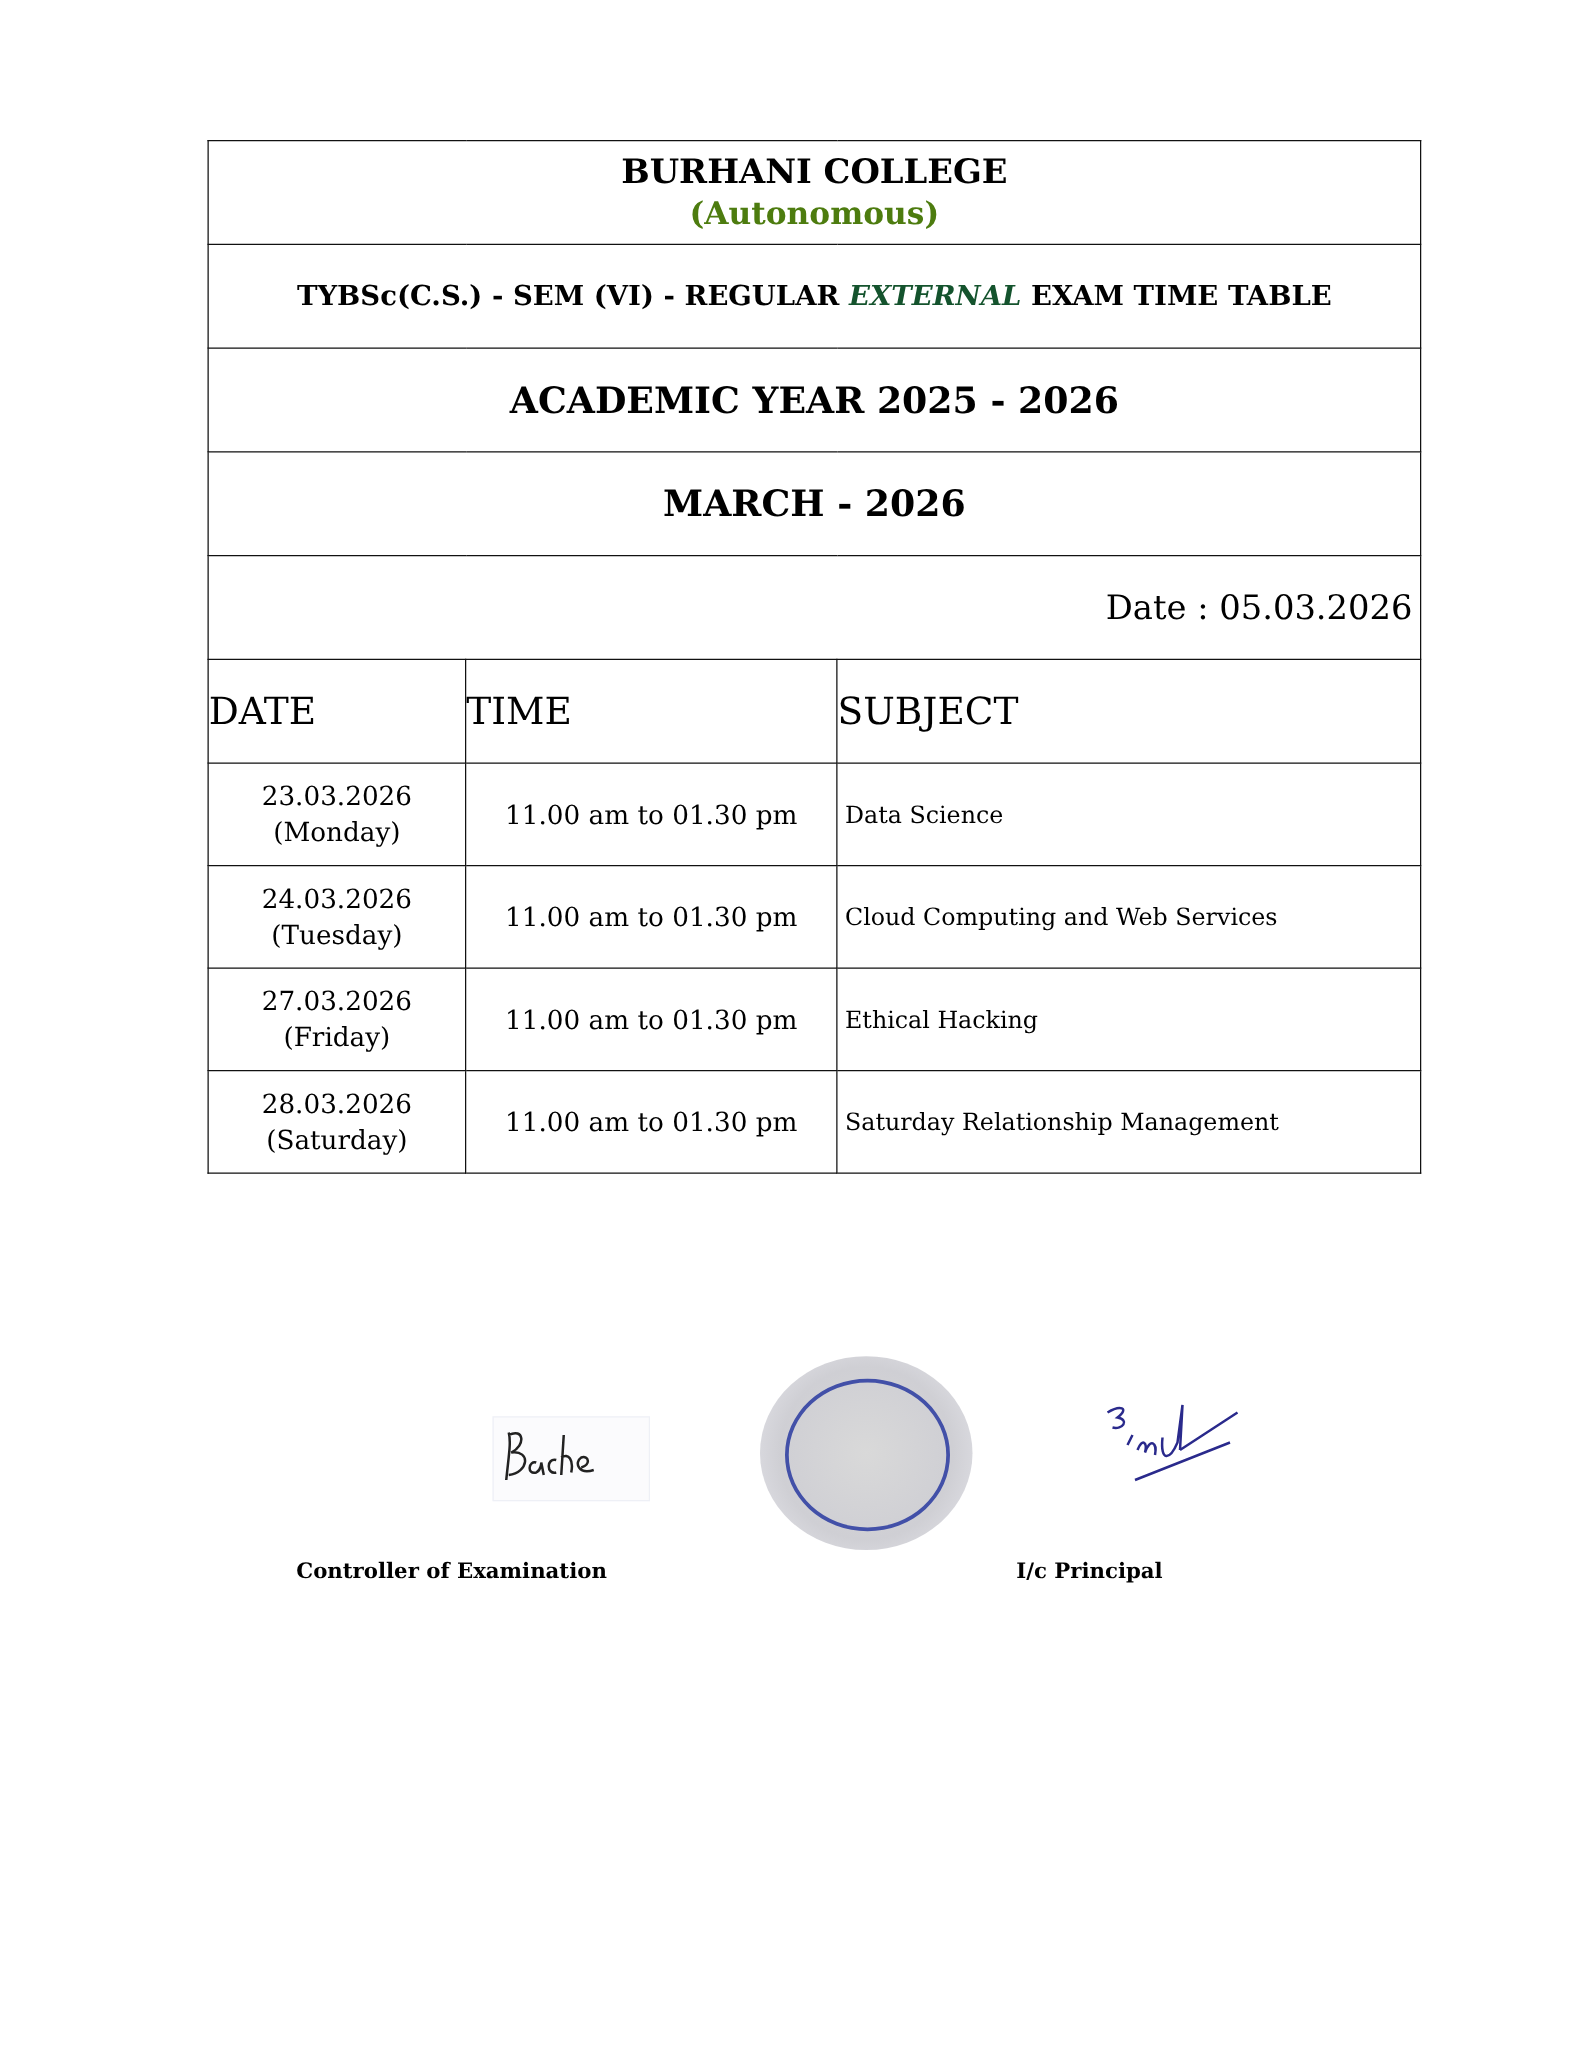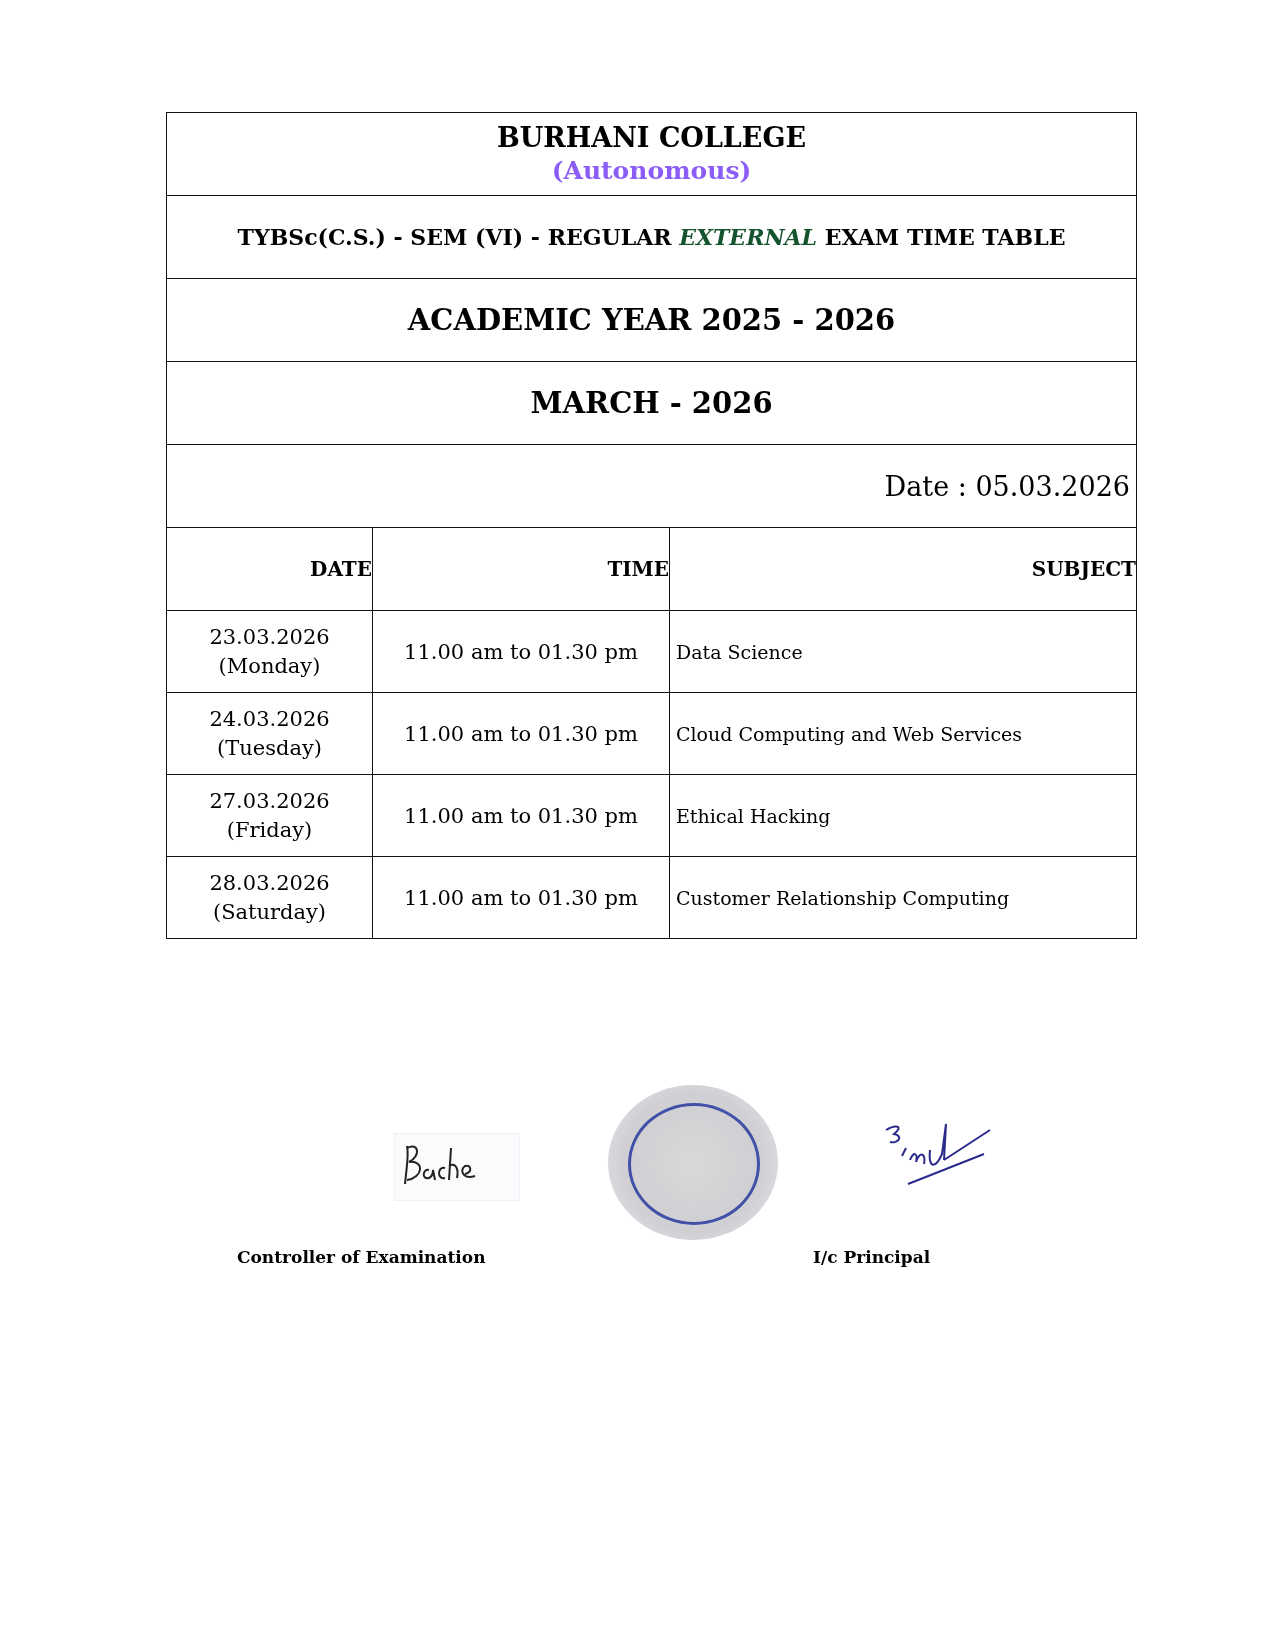--- a/index.html
+++ b/index.html
@@ -1,26 +1,26 @@
 <!DOCTYPE html>
 <html><head>
 <meta charset="utf-8">
 <style>
   html, body { margin:0; padding:0; background:#ffffff; }
   body { width:1275px; height:1650px; position:relative; font-family:"DejaVu Serif", serif; color:#000; }
   .sheet { position:absolute; left:166px; top:112px; width:970px; border-collapse:collapse; table-layout:fixed; }
   .sheet td { border:1.5px solid #111; padding:0; }
   .hdr { height:82px; text-align:center; vertical-align:middle; font-weight:bold;margin-left:16px; }
   .college { font-size:27px; line-height:34px; }
-  .auto { font-size:25px; color:#8b5cf6; line-height:32px; }
+  .auto { font-size:25px; color:#4d7c0f; line-height:32px; }
   .subtitle { font-size:22px; }
   .ext { color:#14532d; font-style:italic; }
   .ay { font-size:29px; }
   .dateline { text-align:right; font-weight:normal; font-size:27px; vertical-align:middle; padding-right:6px !important; }
-  .colh { height:82px; text-align:right; font-weight:bold; font-size:20px; }
+  .colh { height:82px; text-align:left; font-weight:normal; font-size:30px; }
   .row td { height:81px; font-size:21px; }
   .c-date { text-align:center; line-height:29px; }
   .c-time { text-align:center; }
   .c-subj { text-align:left; padding-left:6px !important; font-size:19px !important; }
   .sig-area { position:absolute; left:0; top:1070px; width:1275px; height:200px; }
   .sig1 { position:absolute; left:394px; top:63px; width:124px; height:66px; background:#fbfbfd; border:1px solid #eef0f6; }
   .seal { position:absolute; left:608px; top:15px; width:170px; height:155px; border-radius:50%; background:radial-gradient(circle, #d9d9d9 0%, #cfcfd4 60%, #e8e8ee 100%); }
   .seal-inner { position:absolute; left:20px; top:18px; width:126px; height:116px; border-radius:50%; border:3px solid #4250a8; }
   .sig2 { position:absolute; left:880px; top:40px; width:120px; height:85px; }
   .role { position:absolute; top:177px; font-weight:bold; font-size:17px; }
@@ -81,21 +81,21 @@
         </td>
     <td class="c-time">11.00 am to 01.30 pm</td>
     <td class="c-subj">Ethical Hacking</td>
   </tr>
   <tr class="row">
     <td class="c-date">
           <div>28.03.2026</div>
           <div>(Saturday)</div>
         </td>
     <td class="c-time">11.00 am to 01.30 pm</td>
-    <td class="c-subj">Customer Relationship Computing</td>
+    <td class="c-subj">Saturday Relationship Management</td>
   </tr>
 </tbody>
   </table>
 
 <div class="sig-area">
   <div class="sig1">
     <svg width="124" height="66" viewBox="0 0 124 66">
       <path d="M10 50 C12 30 14 20 12 12 M12 14 C24 8 26 22 14 28 C30 26 28 44 12 46 M34 36 C28 34 26 46 34 44 C38 42 38 36 38 36 L40 46 M50 34 C42 32 42 46 50 44 M56 14 L54 46 M54 32 C60 28 64 34 62 44 M70 40 C78 38 76 30 70 32 C64 36 68 46 80 42" stroke="#222" stroke-width="2" fill="none"></path>
     </svg>
   </div>

